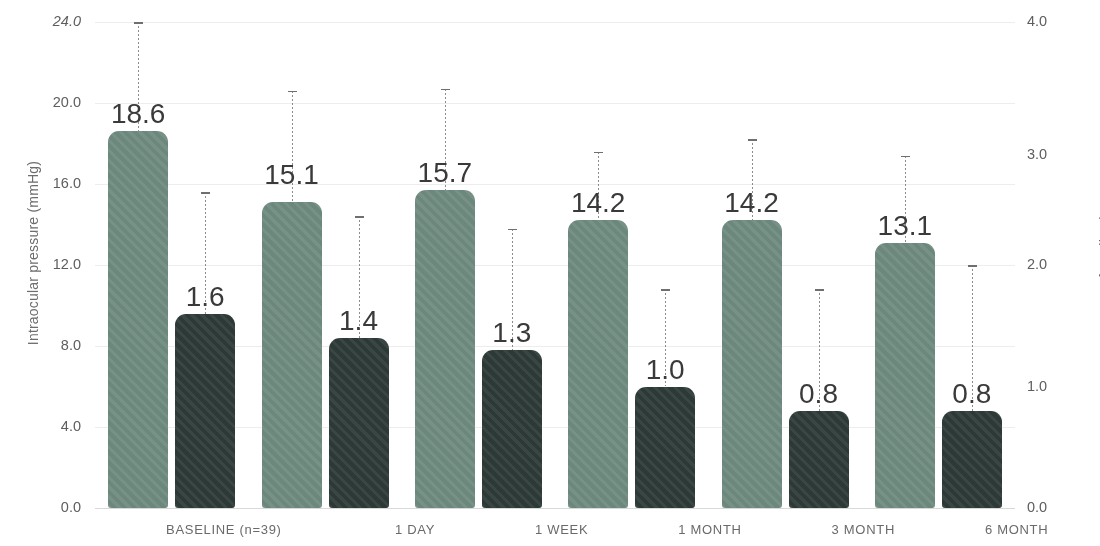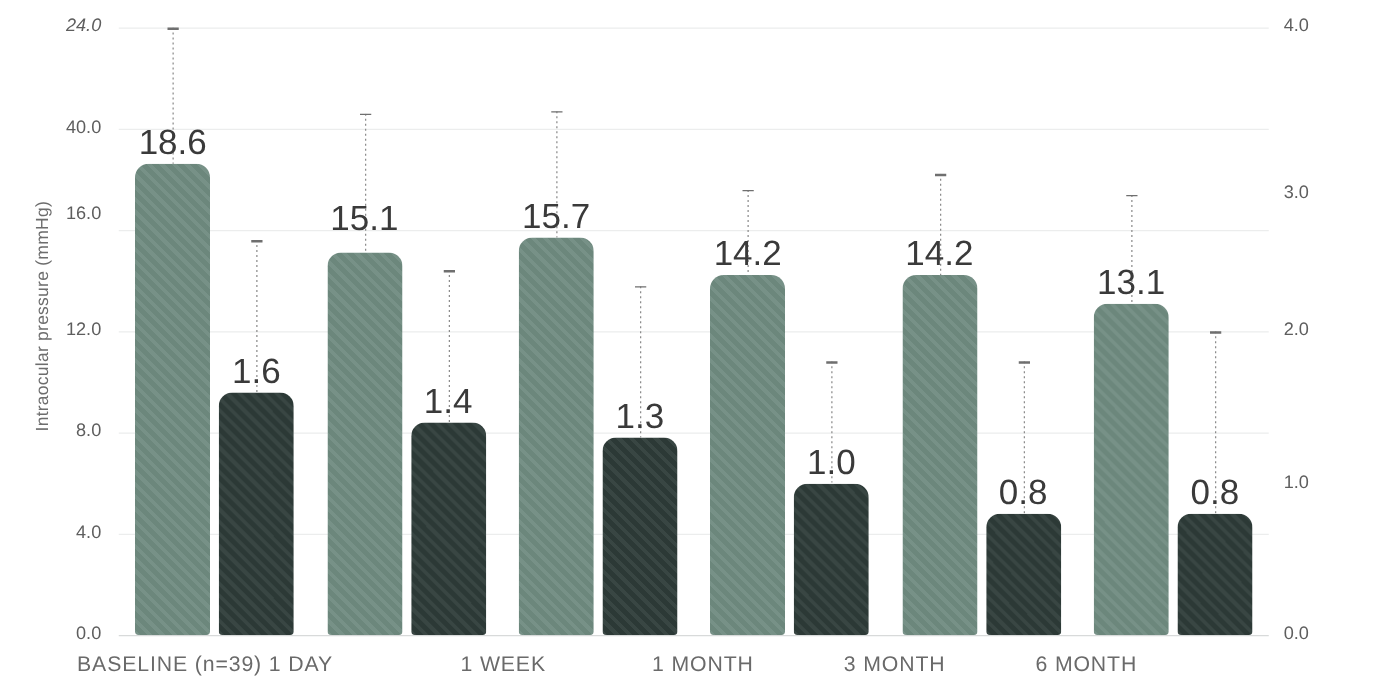--- a/index.html
+++ b/index.html
@@ -126,23 +126,23 @@
     font-size: 28px;
     line-height: 1;
     text-align: center;
     white-space: nowrap;
   }
 
   
   .catlabel {
     position: absolute;
     color: #6a6a6a;
-    font-size: 17px;
+    font-size: 13px;
     letter-spacing: .7px;
-    text-align: left;
+    text-align: right;
     white-space: nowrap;
   }
 
   
   #legend {
     position: absolute;
     left: 862px;
     top: 38px;
   }
   .legend-row {
@@ -235,22 +235,22 @@
         <div class="vlabel" style="left: 764.833px; top: 189.725px; width: 90px;">13.1</div>
         <div class="vlabel" style="left: 831.833px; top: 357.8px; width: 90px;">0.8</div>
       </div>
   </div>
 
   <div id="ticks-left">
       <div class="tick left" style="top: 500px;">0.0</div>
       <div class="tick left" style="top: 419px;">4.0</div>
       <div class="tick left" style="top: 338px;">8.0</div>
       <div class="tick left" style="top: 257px;">12.0</div>
-      <div class="tick left" style="top: 164px;">16.0</div>
-      <div class="tick left" style="top: 95px;">40.0</div>
+      <div class="tick left" style="top: 176px;">16.0</div>
+      <div class="tick left" style="top: 95px;">20.0</div>
       <div class="tick left" style="top: 14px; font-style: italic;">24.0</div>
     </div>
   <div id="ticks-right">
       <div class="tick right" style="top: 500px;">0.0</div>
       <div class="tick right" style="top: 378.5px;">1.0</div>
       <div class="tick right" style="top: 257px;">2.0</div>
       <div class="tick right" style="top: 147px;">3.0</div>
       <div class="tick right" style="top: 14px;">4.0</div>
     </div>
   <div id="catlabels">

